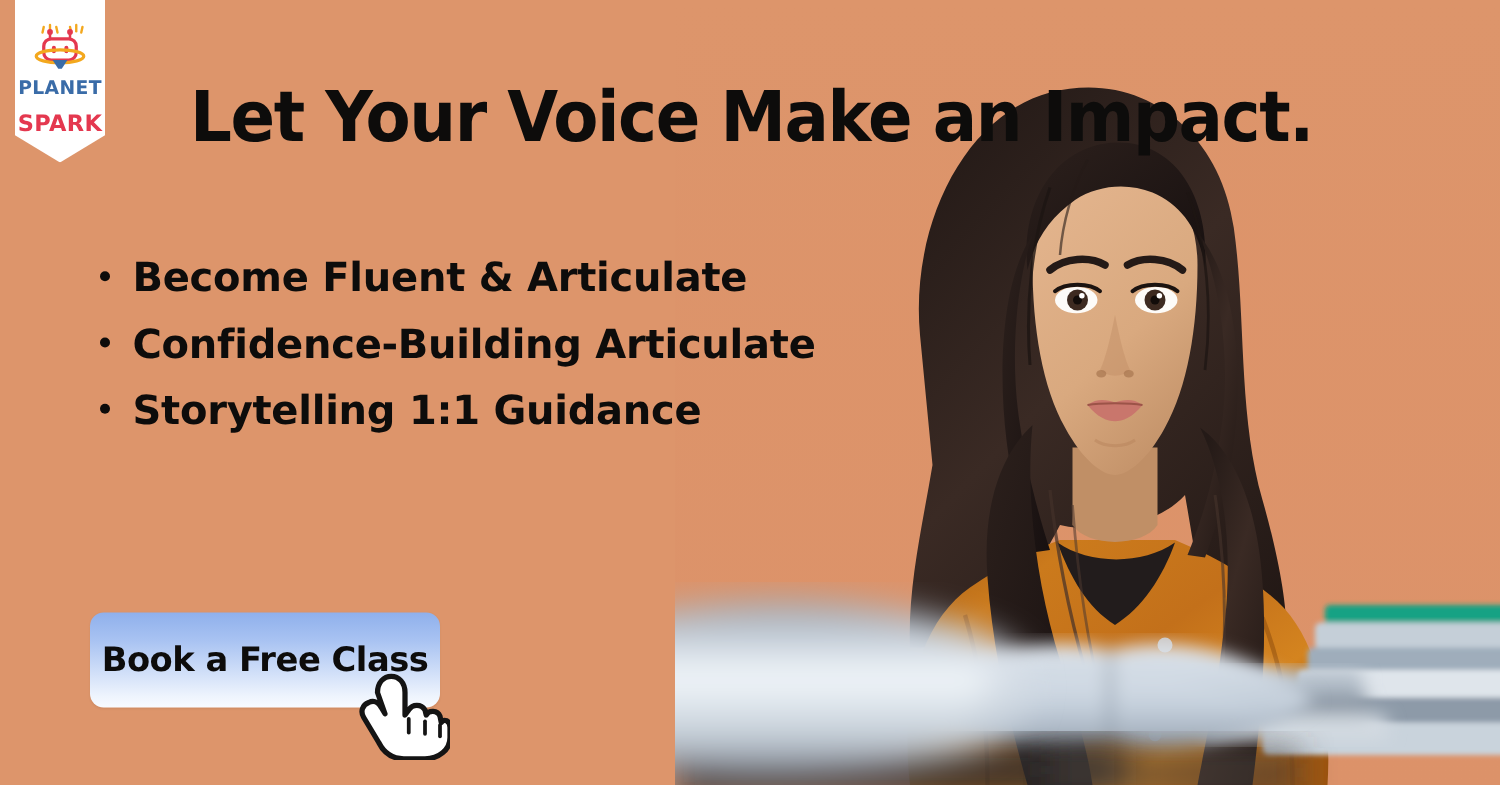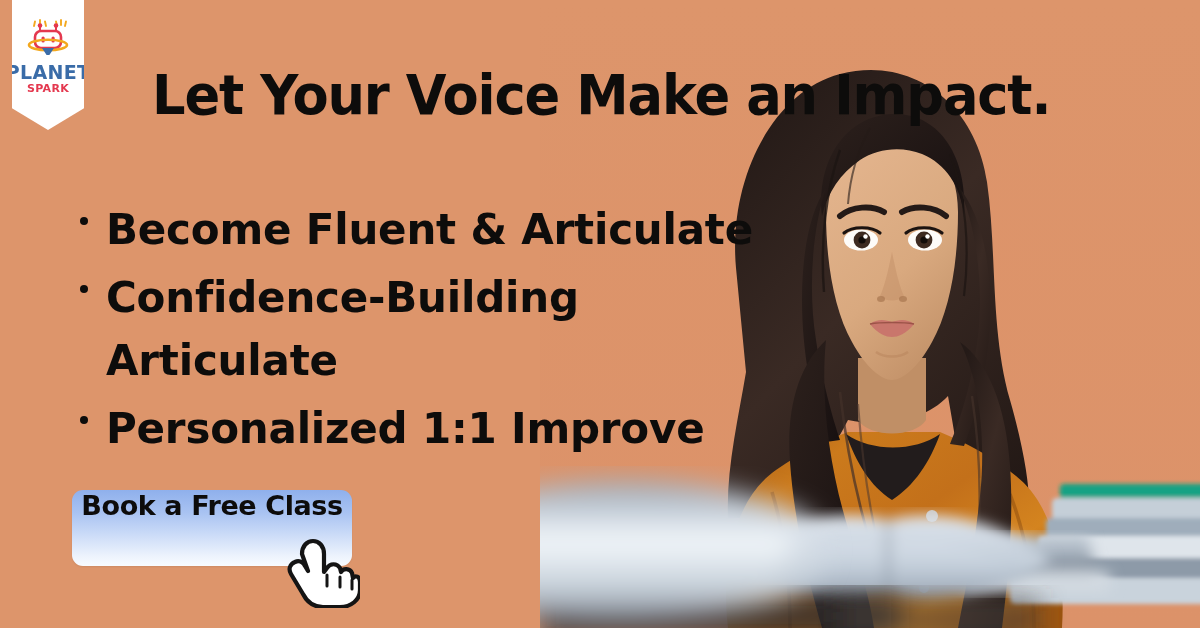--- a/index.html
+++ b/index.html
@@ -25,28 +25,28 @@
     background:#ffffff;
     clip-path:polygon(0 0, 100% 0, 100% 84%, 50% 100%, 0 84%);
     display:flex; flex-direction:column;
     align-items:center; justify-content:flex-start;
     padding-top:24px;
     z-index:30;
   }
   #logo-mark { width:46px; height:40px; display:block; }
   .logo-word { font-weight:900; letter-spacing:.3px; line-height:1; }
   #logo-planet {
-    font-size:19px; color:#3a6ca8;
+    font-size:15px; color:#3a6ca8;
     font-family:"DejaVu Sans", sans-serif;
     margin-top:5px;
   }
   #logo-spark {
-    font-size:11px; color:#e4384f;
-    font-family:"DejaVu Sans", sans-serif;
-    margin-top:1px;
+    font-size:18px; color:#e4384f;
+    font-family:"DejaVu Sans", sans-serif;
+    margin-top:13px;
   }
 
   
   #photo-area {
     position:absolute; right:0; top:0;
     width:660px; height:628px;
     z-index:5; overflow:hidden;
   }
   #photo-svg { width:100%; height:100%; display:block; }
 
@@ -69,21 +69,21 @@
   #benefits-list {
     position:absolute; left:72px; top:198px;
     width:700px; z-index:20;
     list-style:none;
   }
   #benefits-list li {
     position:relative;
     padding-left:34px;
     font-family:"DejaVu Sans", sans-serif;
     font-weight:900;
-    font-size:42px;
+    font-size:32px;
     line-height:1.5;
     letter-spacing:-.2px;
     color:#0d0c0b;
     margin-bottom:5px;
   }
   #benefits-list li::before {
     content:"";
     position:absolute; left:8px; top:19px;
     width:8px; height:8px;
     border-radius:50%;
@@ -95,21 +95,21 @@
     position:absolute; left:72px; top:490px;
     width:280px; height:76px;
     border:none;
     border-radius:11px;
     background:linear-gradient(180deg,
         #8fb0ec 0%,
         #a9c3f2 30%,
         #cfdef8 62%,
         #eef4fd 88%,
         #f8fbff 100%);
-    display:flex; align-items:flex-start; justify-content:center;
+    display:flex; align-items:center; justify-content:center;
     cursor:pointer;
     z-index:22;
     box-shadow:0 1px 2px rgba(0,0,0,.07);
   }
   #cta-label {
     font-family:"DejaVu Sans", sans-serif;
     font-weight:900;
     font-size:27px;
     letter-spacing:-.4px;
     color:#0d0c0b;
@@ -321,21 +321,21 @@
     </svg>
     <div class="logo-word" id="logo-planet">PLANET</div>
     <div class="logo-word" id="logo-spark">SPARK</div>
   </div>
 
   <h1 id="headline">Let Your Voice Make an Impact.</h1>
 
   <ul id="benefits-list">
     <li>Become Fluent &amp; Articulate</li>
     <li>Confidence-Building Articulate</li>
-    <li>Personalized 1:1 Improve</li>
+    <li>Storytelling 1:1 Guidance</li>
   </ul>
 
   <button id="cta-button">
     <span id="cta-label">Book a Free Class</span>
   </button>
 
   <svg id="cursor-hand" viewBox="0 0 74 80">
     <path d="M16 26 C16 18 21 13 27 13 C33 13 38 18 38 26
              L38 44 L41 40 C44 35 51 35 54 40
              L55 44 C57 40 64 40 66 45

